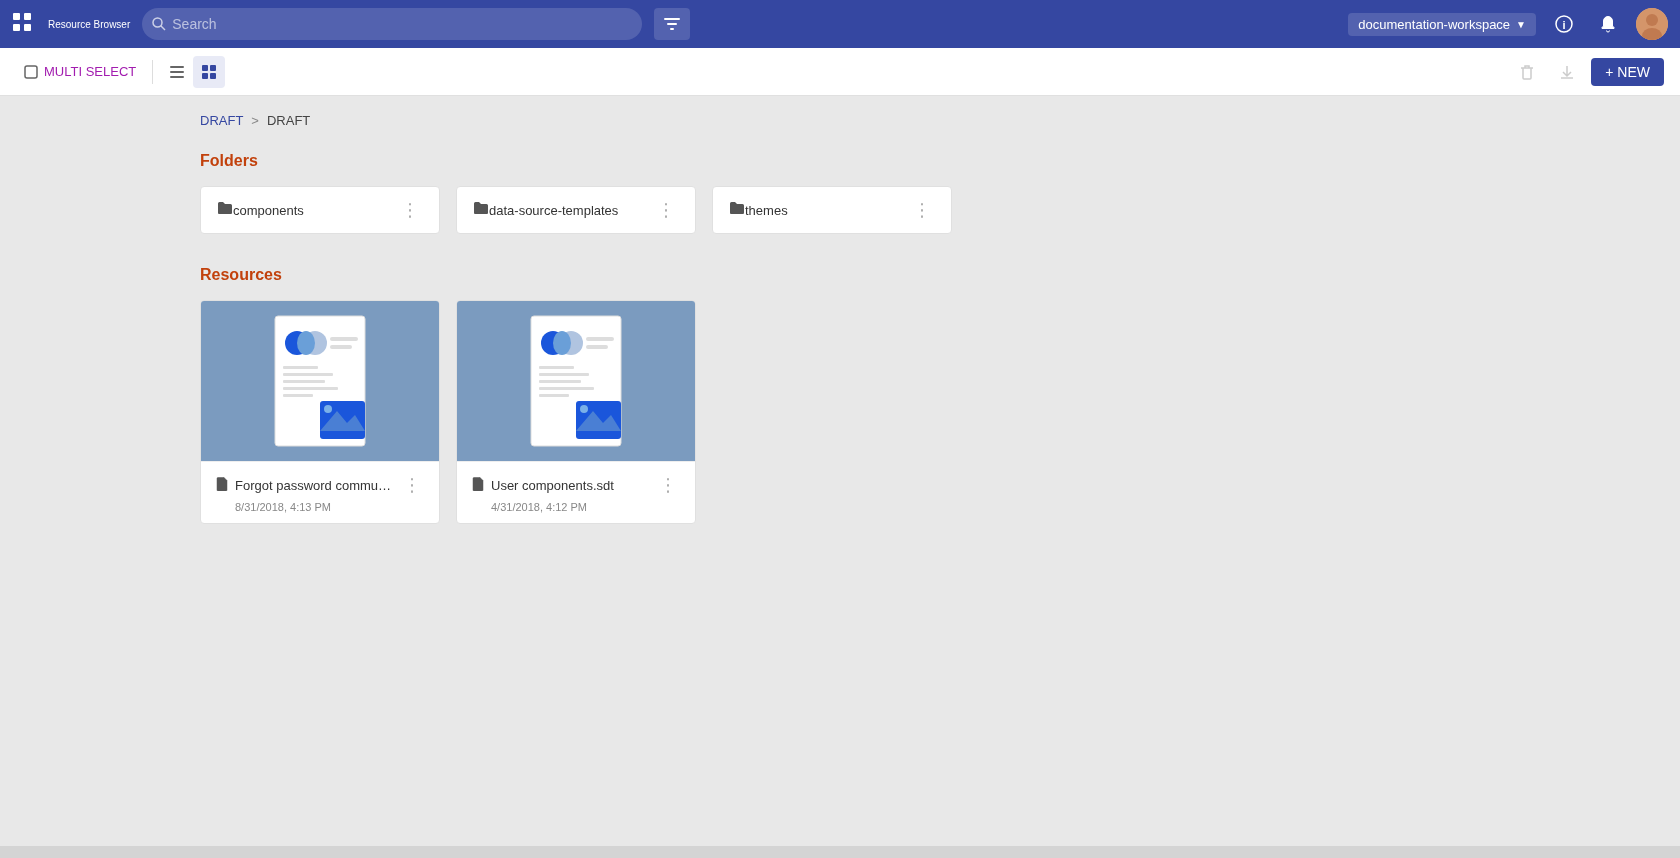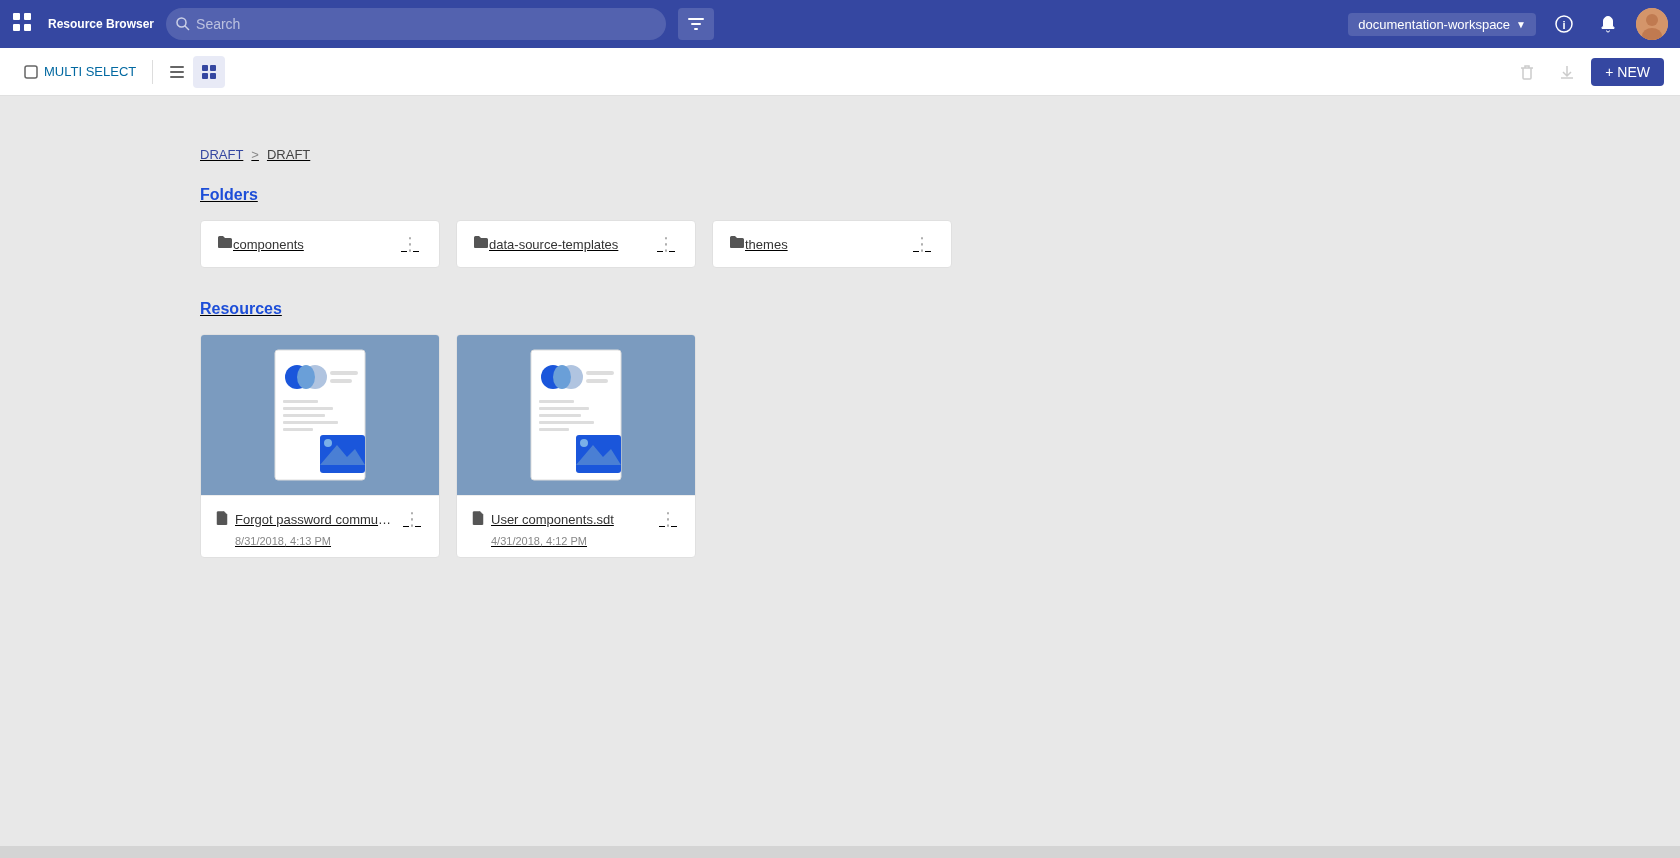--- a/index.html
+++ b/index.html
@@ -15,22 +15,22 @@
       gap: 12px;
     }
     .topnav-grid-icon {
       color: white;
       font-size: 20px;
       cursor: pointer;
       margin-right: 4px;
     }
     .topnav-title {
       color: white;
-      font-size: 12px;
-      font-weight: 700;
+      font-size: 10px;
+      font-weight: 400;
       margin-right: auto;
     }
     .topnav-search {
       flex: 1;
       max-width: 500px;
       display: flex;
       align-items: center;
       background: rgba(255,255,255,0.15);
       border-radius: 16px;
       padding: 0 10px;
@@ -97,21 +97,21 @@
       display: flex;
       align-items: center;
       padding: 0 16px;
       border-bottom: 1px solid #e0e0e0;
       gap: 0;
     }
     .toolbar-multiselect {
       display: flex;
       align-items: center;
       gap: 6px;
-      color: #0369a1;
+      color: #a21caf;
       font-size: 13px;
       font-weight: 500;
       cursor: pointer;
       padding: 4px 8px;
     }
     .toolbar-divider {
       width: 1px;
       height: 24px;
       background: #ddd;
       margin: 0 8px;
@@ -147,24 +147,23 @@
       border: none;
       border-radius: 4px;
       padding: 6px 14px;
       font-size: 14px;
       cursor: pointer;
       display: flex; align-items: center; gap: 4px;
     }
 
     
     .main {
-      padding: 51px 0 32px 200px;
+      padding: 17px 0 32px 200px;
       background: #e8e8e8;
       min-height: calc(858px - 96px);
-      text-decoration: underline;
     }
 
     
     .breadcrumb {
       display: flex;
       align-items: center;
       gap: 8px;
       margin-bottom: 24px;
       font-size: 13px;
     }
@@ -173,21 +172,21 @@
       text-decoration: none;
       cursor: pointer;
     }
     .breadcrumb-sep { color: #888; }
     .breadcrumb-current { color: #444; }
 
     
     .section-title {
       font-size: 16px;
       font-weight: 600;
-      color: #1d4ed8;
+      color: #c2410c;
       margin-bottom: 16px;
     }
 
     
     .folders-grid {
       display: flex;
       gap: 16px;
       flex-wrap: wrap;
       margin-bottom: 32px;
     }

